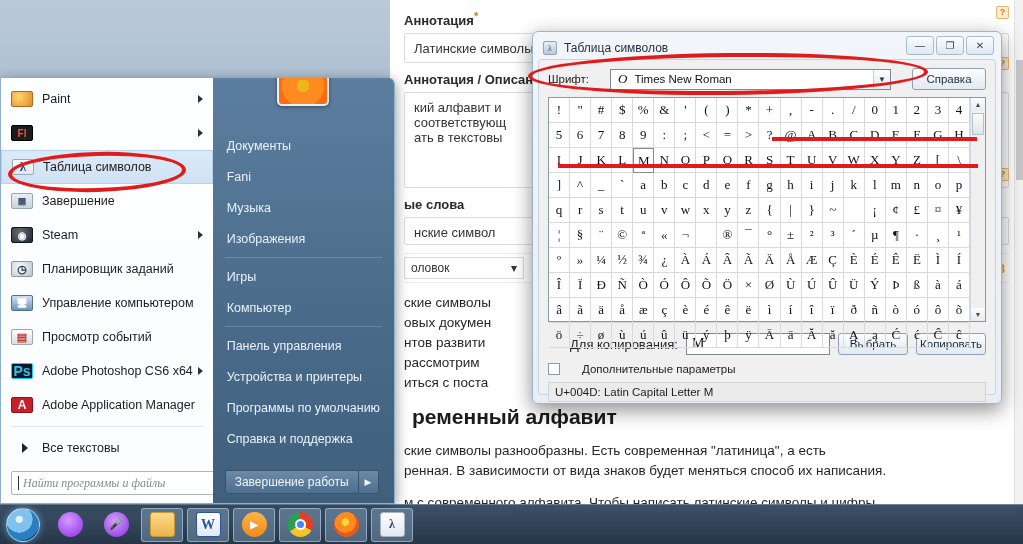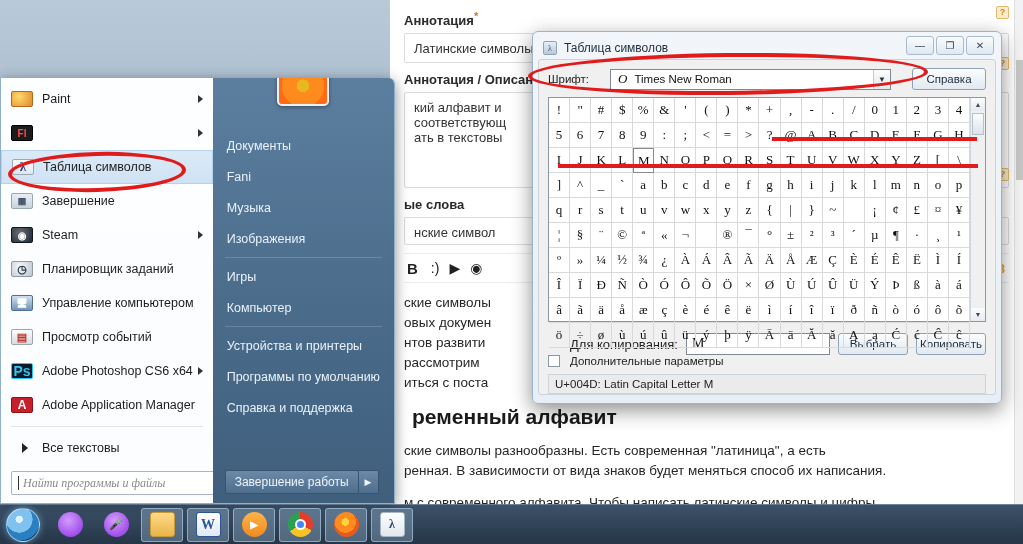--- a/index.html
+++ b/index.html
@@ -203,21 +203,21 @@
   .cm-copyfield {
     flex:1; height:22px; background:#fff; border:1px solid #7a8a99; max-width:178px;
     display:flex; align-items:center; padding:0 5px;
     font-family:"Liberation Serif",serif; font-size:14px; color:#111;
   }
   .cm-btn {
     width:70px; height:22px; border:1px solid #8ea2b5; border-radius:3px;
     background:linear-gradient(180deg,#fbfcfe,#e2e9f0);
     font-size:11.5px; color:#1d2d3d; display:flex; align-items:center; justify-content:center;
   }
-  .cm-chk { display:flex; align-items:center; gap:10px; margin-top:0; }
+  .cm-chk { display:flex; align-items:center; gap:22px; margin-top:8px; }
   .cm-chk .box { width:12px; height:12px; background:#fff; border:1px solid #8b98a5; }
   .cm-chk .t { font-size:11.5px; color:#222; }
   .cm-status {
     margin-top:7px; height:20px; background:#ebebeb; border:1px solid #cdd4db;
     display:flex; align-items:center; padding:0 6px; font-size:11.5px; color:#222;
   }
 
   
   .ann { position:absolute; pointer-events:none; }
   .ell { border:4px solid #e01b1b; border-radius:50%; }
@@ -280,20 +280,24 @@
       <div>кий алфавит и</div>
       <div>соответствующ</div>
       <div>ать в текстовы</div>
     </div>
 
     <div class="helpq" style="top:168px;">?</div>
     <div class="sec-lbl">ые слова</div>
     <div class="fld-box kw">нские символ</div>
 
     <div class="toolbar-row">
+      <div class="tb-select">
+        <span>оловок</span>
+        <span>▾</span>
+      </div>
       <div class="tb-b">B</div>
       <div class="tb-ico">:)</div>
       <div class="tb-ico">▶</div>
       <div class="tb-ico">◉</div>
       <div class="counter">
         <span class="c-lbl">в:</span>
         <span class="c-num">448</span>
       </div>
     </div>
 
@@ -390,20 +394,21 @@
   <div class="sm-right">
     <div class="avatar"></div>
     <div class="rt-item">Документы</div>
     <div class="rt-item">Fani</div>
     <div class="rt-item">Музыка</div>
     <div class="rt-item">Изображения</div>
     <div class="rt-sep"></div>
     <div class="rt-item">Игры</div>
     <div class="rt-item">Компьютер</div>
     <div class="rt-sep"></div>
+    <div class="rt-item">Панель управления</div>
     <div class="rt-item">Устройства и принтеры</div>
     <div class="rt-item">Программы по умолчанию</div>
     <div class="rt-item">Справка и поддержка</div>
 
     <div class="shutdown-row">
       <div class="shutdown">Завершение работы</div>
       <div class="shutdown-arw">▶</div>
     </div>
   </div>
 </div>

